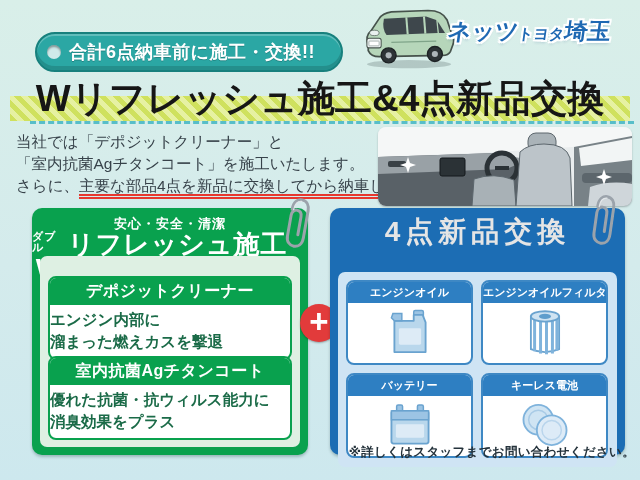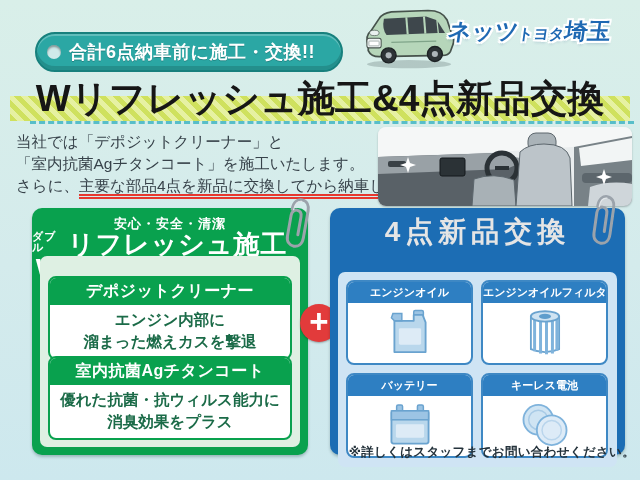--- a/index.html
+++ b/index.html
@@ -83,21 +83,21 @@
   }
   .lp-box{
     position:absolute;left:8px;width:244px;height:84px;background:#fff;
     border:2px solid var(--green,#09a14e);border-radius:8px;overflow:hidden;box-sizing:border-box;
   }
   .lp-box .lp-box-label{
     background:var(--green,#09a14e);color:#fff;text-align:center;
     font-size:16px;font-weight:700;height:27px;line-height:26px;letter-spacing:.5px;
   }
   .lp-box .lp-box-desc{
-    text-align:center;color:#1b6b48;font-size:15.5px;font-weight:700;line-height:22px;margin-top:4px;
+    color:#1b6b48;font-size:15.5px;font-weight:700;line-height:22px;margin-top:4px;
   }
   
   .plus{
     position:absolute;left:300px;top:304px;width:38px;height:38px;border-radius:50%;
     background:var(--plus_red,#e23b3b);box-shadow:0 1px 2px rgba(0,0,0,.3);
     display:flex;align-items:center;justify-content:center;
     color:#fff;font-size:33px;font-weight:900;line-height:1;padding-bottom:3px;box-sizing:border-box;
   }
   
   .rp-title{

